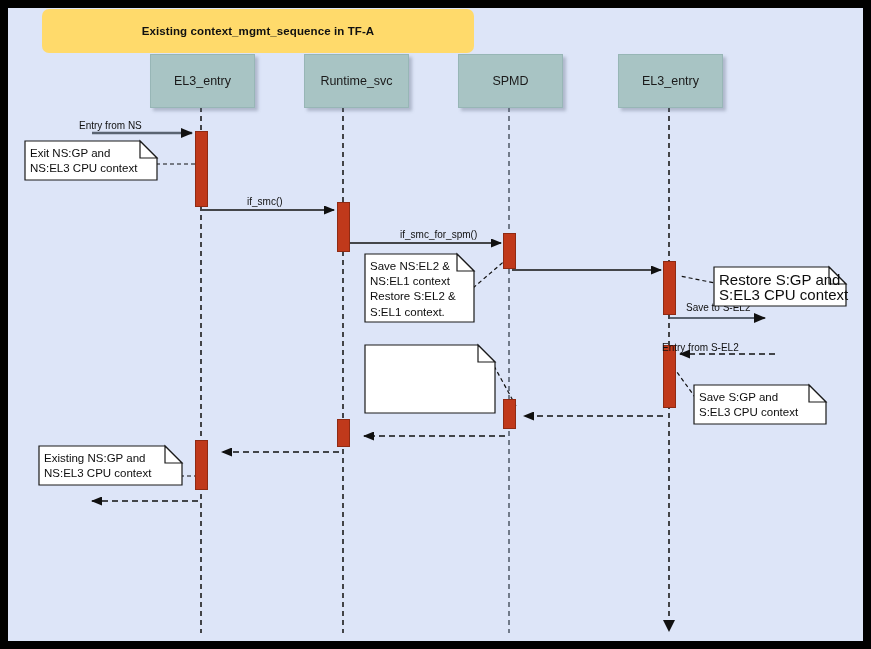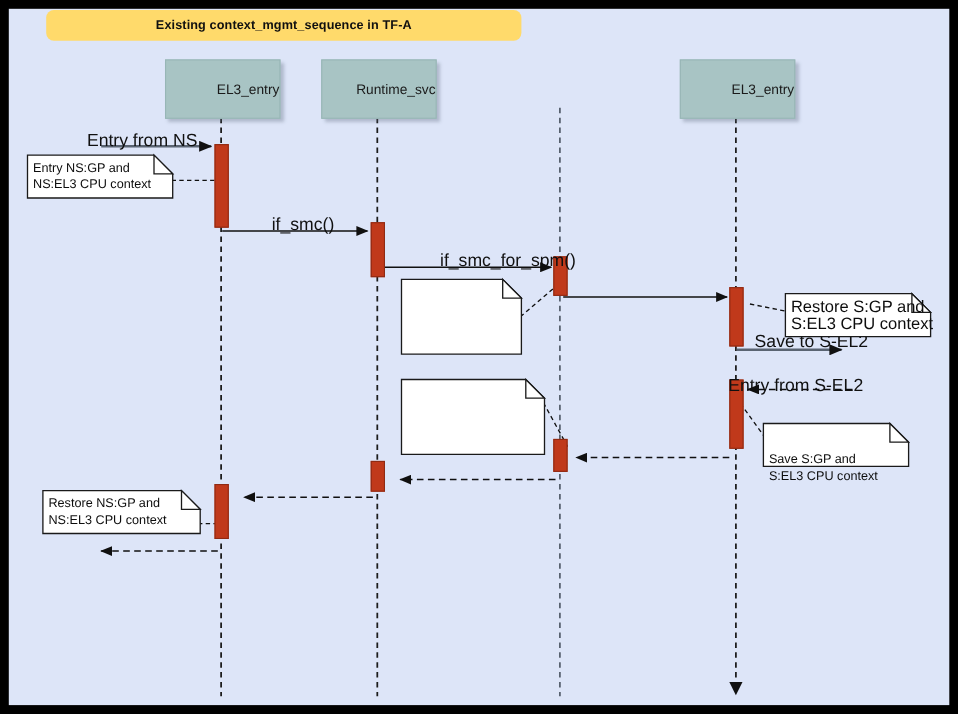--- a/index.html
+++ b/index.html
@@ -5,38 +5,38 @@
   html,body{margin:0;padding:0;background:#000;}
   body{width:871px;height:649px;overflow:hidden;
        font-family:"Liberation Sans","DejaVu Sans",sans-serif;}
   #frame{position:absolute;left:0;top:0;width:871px;height:649px;background:#000;}
   #canvas{position:absolute;left:8px;top:8px;width:855px;height:633px;
           background:#dde5f8;overflow:hidden;}
   #svg{position:absolute;left:0;top:0;width:855px;height:633px;}
   .abs{position:absolute;}
 
   
-  #title-banner{position:absolute;left:34px;top:1px;width:432px;height:28px;
+  #title-banner{position:absolute;left:34px;top:1px;width:432px;height:44px;
     background:#ffda6b;border-radius:7px;display:flex;align-items:center;
     justify-content:center;}
   #title-banner span{font-size:11.5px;font-weight:bold;color:#101010;letter-spacing:.1px;}
 
   
   .lifeline-head{position:absolute;top:46px;width:103px;height:52px;
     background:#a8c4c4;border:1px solid #97b6b6;
     box-shadow:3px 3px 3px rgba(90,100,120,.35);
-    display:flex;align-items:center;justify-content:flex-end;}
+    display:flex;align-items:center;justify-content:center;}
   .lifeline-head span{font-size:12.5px;color:#1a1a1a;}
 
   
   .act{position:absolute;width:13px;background:#c0391b;border:1px solid #8f2a13;
        box-sizing:border-box;}
 
   
-  .msg-label{position:absolute;font-size:16px;color:#101010;white-space:nowrap;}
+  .msg-label{position:absolute;font-size:10px;color:#101010;white-space:nowrap;}
 </style>
 </head>
 <body>
 
 <div id="frame">
   <div id="canvas">
 
     <svg id="svg" viewBox="0 0 855 633">
       <defs>
         <marker id="ah" markerWidth="11" markerHeight="9" refX="10" refY="4.5" orient="auto" markerUnits="userSpaceOnUse">
@@ -86,22 +86,25 @@
       </g>
     </svg>
 
     <div id="title-banner">
       <span>Existing context_mgmt_sequence in TF-A</span>
     </div>
 
     <div class="lifeline-head" style="left:142px">
       <span>EL3_entry</span>
     </div>
-    <div class="lifeline-head" style="left:284px">
+    <div class="lifeline-head" style="left:296px">
       <span>Runtime_svc</span>
+    </div>
+    <div class="lifeline-head" style="left:450px">
+      <span>SPMD</span>
     </div>
     <div class="lifeline-head" style="left:610px">
       <span>EL3_entry</span>
     </div>
 
     <div class="act" style="left:187px;top:123px;height:76px"></div>
     <div class="act" style="left:329px;top:194px;height:50px"></div>
     <div class="act" style="left:495px;top:225px;height:36px"></div>
     <div class="act" style="left:655px;top:253px;height:54px"></div>
     <div class="act" style="left:655px;top:337px;height:63px"></div>
@@ -129,23 +132,27 @@
       <path d="M357,337 L470,337 L487,354 L487,405 L357,405 z" fill="#ffffff" stroke="#1a1a1a" stroke-width="1.2"></path>
       <path d="M470,337 L487,354 L470,354 z" fill="#ffffff" stroke="#1a1a1a" stroke-width="1.2"></path>
 
       <path d="M686,377 L801,377 L818,394 L818,416 L686,416 z" fill="#ffffff" stroke="#1a1a1a" stroke-width="1.2"></path>
       <path d="M801,377 L818,394 L801,394 z" fill="#ffffff" stroke="#1a1a1a" stroke-width="1.2"></path>
 
       <path d="M31,438 L157,438 L174,455 L174,477 L31,477 z" fill="#ffffff" stroke="#1a1a1a" stroke-width="1.2"></path>
       <path d="M157,438 L174,455 L157,455 z" fill="#ffffff" stroke="#1a1a1a" stroke-width="1.2"></path>
     </svg>
 
-    <div class="abs" style="left:22px;top:138px;font-size:11.5px;line-height:15px;white-space:pre;color:#0d0d0d">Entry NS:GP and
+    <div class="abs" style="left:22px;top:138px;font-size:11.5px;line-height:15px;white-space:pre;color:#0d0d0d">Exit NS:GP and
 NS:EL3 CPU context</div>
+    <div class="abs" style="left:362px;top:251px;font-size:11.5px;line-height:15.2px;white-space:pre;color:#0d0d0d">Save NS:EL2 &amp;
+NS:EL1 context
+Restore S:EL2 &amp;
+S:EL1 context.</div>
     <div class="abs" style="left:711px;top:264px;font-size:15px;line-height:15px;white-space:pre;color:#0d0d0d">Restore S:GP and
 S:EL3 CPU context</div>
-    <div class="abs" style="left:691px;top:403px;font-size:11.5px;line-height:15px;white-space:pre;color:#0d0d0d">Save S:GP and
+    <div class="abs" style="left:691px;top:382px;font-size:11.5px;line-height:15px;white-space:pre;color:#0d0d0d">Save S:GP and
 S:EL3 CPU context</div>
-    <div class="abs" style="left:36px;top:443px;font-size:11.5px;line-height:15px;white-space:pre;color:#0d0d0d">Restore NS:GP and
+    <div class="abs" style="left:36px;top:443px;font-size:11.5px;line-height:15px;white-space:pre;color:#0d0d0d">Existing NS:GP and
 NS:EL3 CPU context</div>
 
   </div>
 </div>
 
 </body></html>

